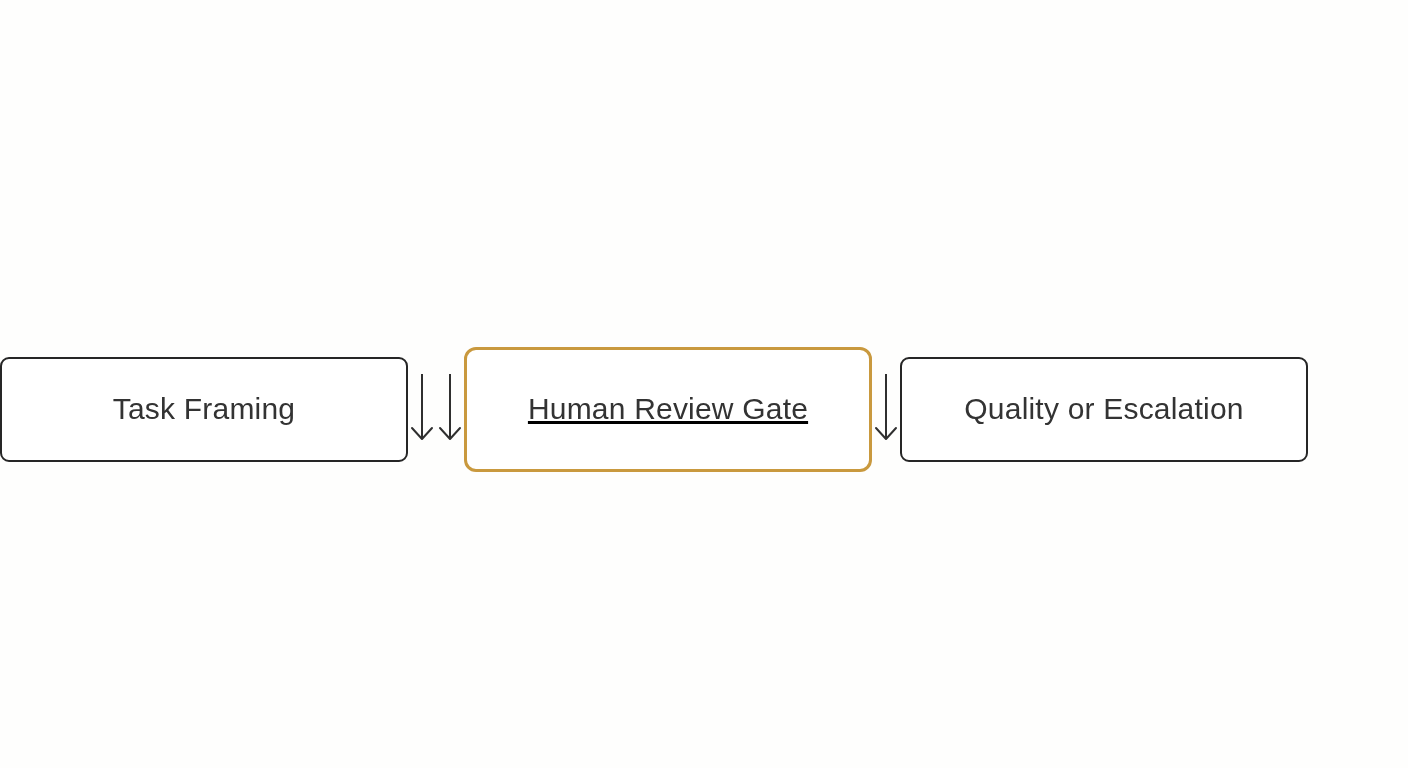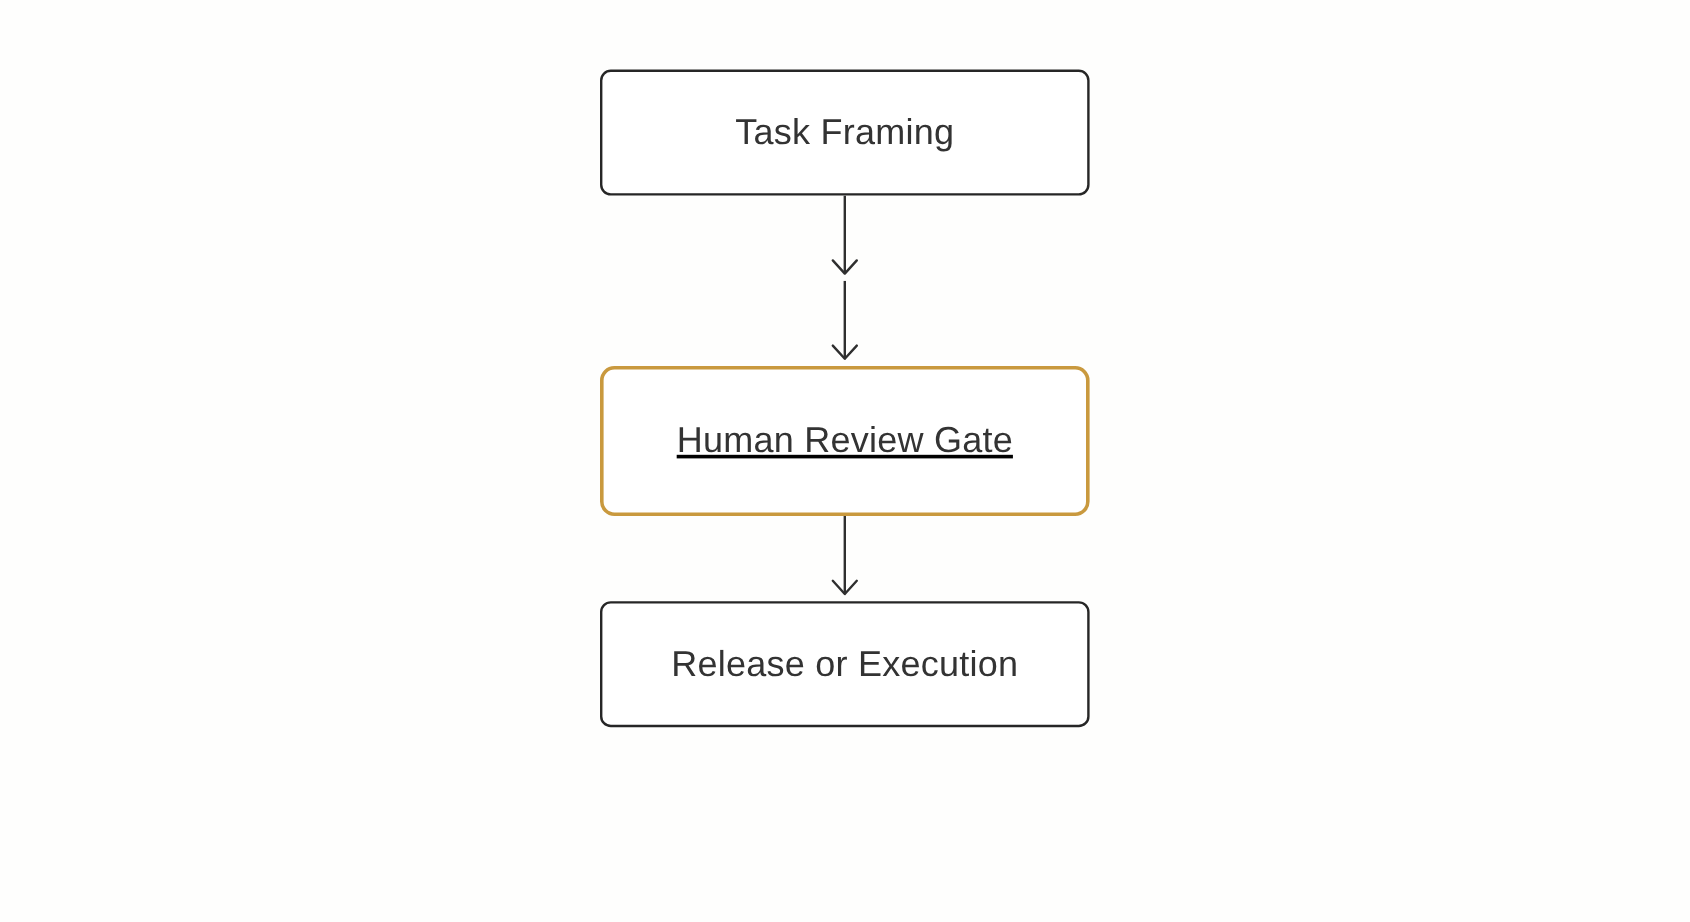--- a/index.html
+++ b/index.html
@@ -15,21 +15,21 @@
     width: 1408px;
     height: 768px;
     overflow: hidden;
     background: var(--background);
     font-family: "Liberation Sans", "DejaVu Sans", sans-serif;
   }
   .canvas {
     width: 1408px;
     height: 760px;
     display: flex;
-    flex-direction: column;
+    flex-direction: row;
     align-items: center;
     padding-top: 58px;
   }
   .node {
     width: 408px;
     min-height: 105px;
     background: #ffffff;
     border: 2px solid var(--node-border);
     border-radius: 9px;
     display: flex;
@@ -96,16 +96,16 @@
   </div>
 
   <div class="arrow">
     <svg viewBox="0 0 28 71" fill="none">
       <line x1="14" y1="0" x2="14" y2="64" stroke="currentColor" stroke-width="2"></line>
       <polyline points="4,54 14,65 24,54" stroke="currentColor" stroke-width="2" fill="none" stroke-linecap="round" stroke-linejoin="round"></polyline>
     </svg>
   </div>
 
   <div class="node">
-    <div class="node-title">Release or Execution</div>
+    <div class="node-title">Quality or Escalation</div>
   </div>
 
 </div>
 
 </body></html>

